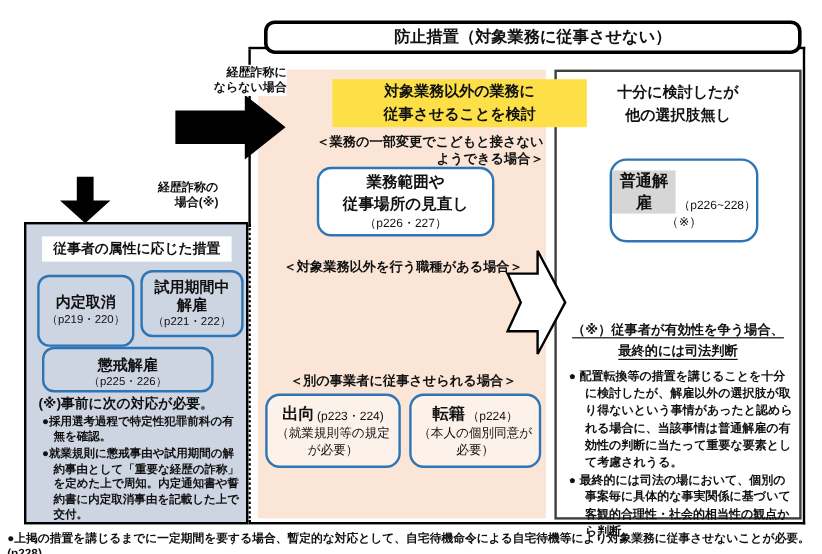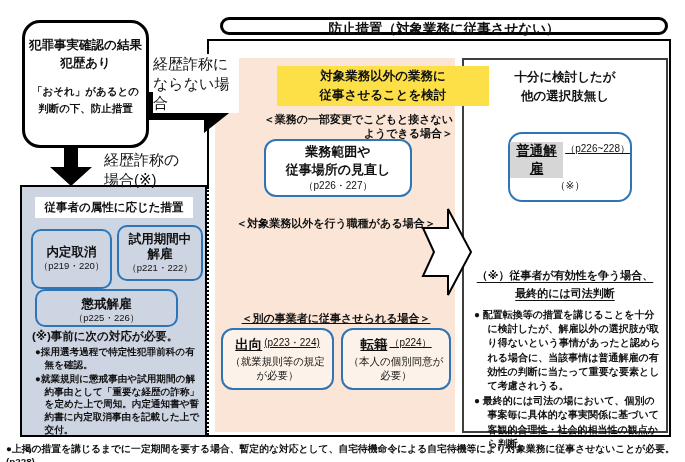--- a/index.html
+++ b/index.html
@@ -15,58 +15,58 @@
   .src-box {
     position:absolute; left:22px; top:20px; width:127px; height:128px;
     border:3px solid #000; border-radius:18px; background:#fff; text-align:center;
   }
   .src-title { margin-top:13px; font-weight:bold; font-size:12.5px; line-height:1.45; }
   .src-sub   { margin-top:11px; font-size:10.5px; font-weight:bold; line-height:1.6; }
 
   
   .ar-right { position:absolute; left:146px; top:74px; width:96px; height:64px; z-index:4; }
   .ar-down  { position:absolute; left:45px;  top:147px; width:52px; height:40px; z-index:4; }
-  .lbl { position:absolute; font-size:15px; font-weight:normal; text-align:left; line-height:1.3; z-index:5; background:#fff; }
+  .lbl { position:absolute; font-size:10px; font-weight:bold; text-align:right; line-height:1.3; z-index:5; background:#fff; }
   .lbl-nm { left:153px; top:54px; width:86px; }
   .lbl-m  { left:104px; top:150px; width:78px; background:transparent; }
 
   
   .container {
     position:absolute; left:207px; top:39px; width:464px; height:398px;
     border:2px solid #000; border-left:none;
   }
   .cl-solid  { position:absolute; left:0; top:0; height:146px; width:0; border-left:2px solid #000; }
   .cl-dotted { position:absolute; left:0; top:146px; bottom:0; width:0; border-left:2px dotted #000; }
   .prev-header {
-    position:absolute; left:220px; top:17px; width:448px; height:18px; z-index:6;
+    position:absolute; left:220px; top:17px; width:448px; height:28px; z-index:6;
     background:#fff; border:3px solid #000; border-radius:9px;
-    display:flex; justify-content:center;
+    display:flex; align-items:center; justify-content:center;
     font-weight:bold; font-size:13.5px;
   }
 
   
   .peach { position:absolute; left:215px; top:58px; width:240px; height:374px; background:#fbe5d6; }
   .consider-title {
     position:absolute; left:229px; top:66px; width:212px; height:40px; background:#fde047;
     display:flex; align-items:center; justify-content:center; text-align:center;
     font-weight:bold; font-size:12.5px; line-height:1.5; z-index:2;margin-left:48px;
   }
   .case-lbl { position:absolute; font-weight:bold; font-size:11px; line-height:1.3; z-index:2; }
   .c1 { left:219px; top:112px; width:234px; text-align:right; }
   .c2 { left:219px; top:216px; width:234px; text-align:center; }
-  .c3 { left:219px; top:311px; width:234px; text-align:center;text-decoration:underline; }
+  .c3 { left:219px; top:311px; width:234px; text-align:center; }
 
   .bluebox {
     position:absolute; border:2.5px solid #2e75b6; border-radius:12px; background:#fff;
     display:flex; flex-direction:column; align-items:center; justify-content:center;
     text-align:center; z-index:2;
   }
   .bb-title { font-weight:bold; font-size:13px; line-height:1.35; }
   .bb-page  { font-size:10px; }
-  .bb-row   { display:flex; align-items:flex-start; gap:2px;text-decoration:underline; }
+  .bb-row   { display:flex; align-items:flex-end; gap:2px; }
   .bb-title-inline { font-weight:bold; font-size:13.5px; }
   .bb-note  { font-size:10.5px; line-height:1.3; margin-top:1px; }
 
   .scope-box  { left:264px; top:139px; width:148px; height:58px; }
   .tenkan-box { left:247px; top:231px; width:177px; height:55px; }
   .shukko-box { left:221px; top:328px; width:113px; height:62px; background:#fdf2e9; }
   .tenseki-box{ left:341px; top:328px; width:110px; height:62px; background:#fdf2e9; }
 
   
   .ar-white { position:absolute; left:421px; top:202px; width:53px; height:100px; z-index:7; }
@@ -124,26 +124,20 @@
 
 <div id="stage">
 
   <div class="container">
     <div class="cl-solid"></div>
     <div class="cl-dotted"></div>
   </div>
 
   <div class="peach"></div>
 
-  <div class="src-box">
-    <div class="src-title preline">犯罪事実確認の結果
-犯歴あり</div>
-    <div class="src-sub preline">「おそれ」があるとの
-判断の下、防止措置</div>
-  </div>
 
   <svg class="ar-right" viewBox="0 0 96 64">
     <polygon points="0,18 58,18 58,5 92,32 58,59 58,46 0,46" fill="#000"></polygon>
   </svg>
   <div class="lbl lbl-nm preline">経歴詐称に
 ならない場合</div>
 
   <svg class="ar-down" viewBox="0 0 52 40">
     <polygon points="19,0 33,0 33,20 47,20 26,39 5,20 19,20" fill="#000"></polygon>
   </svg>

